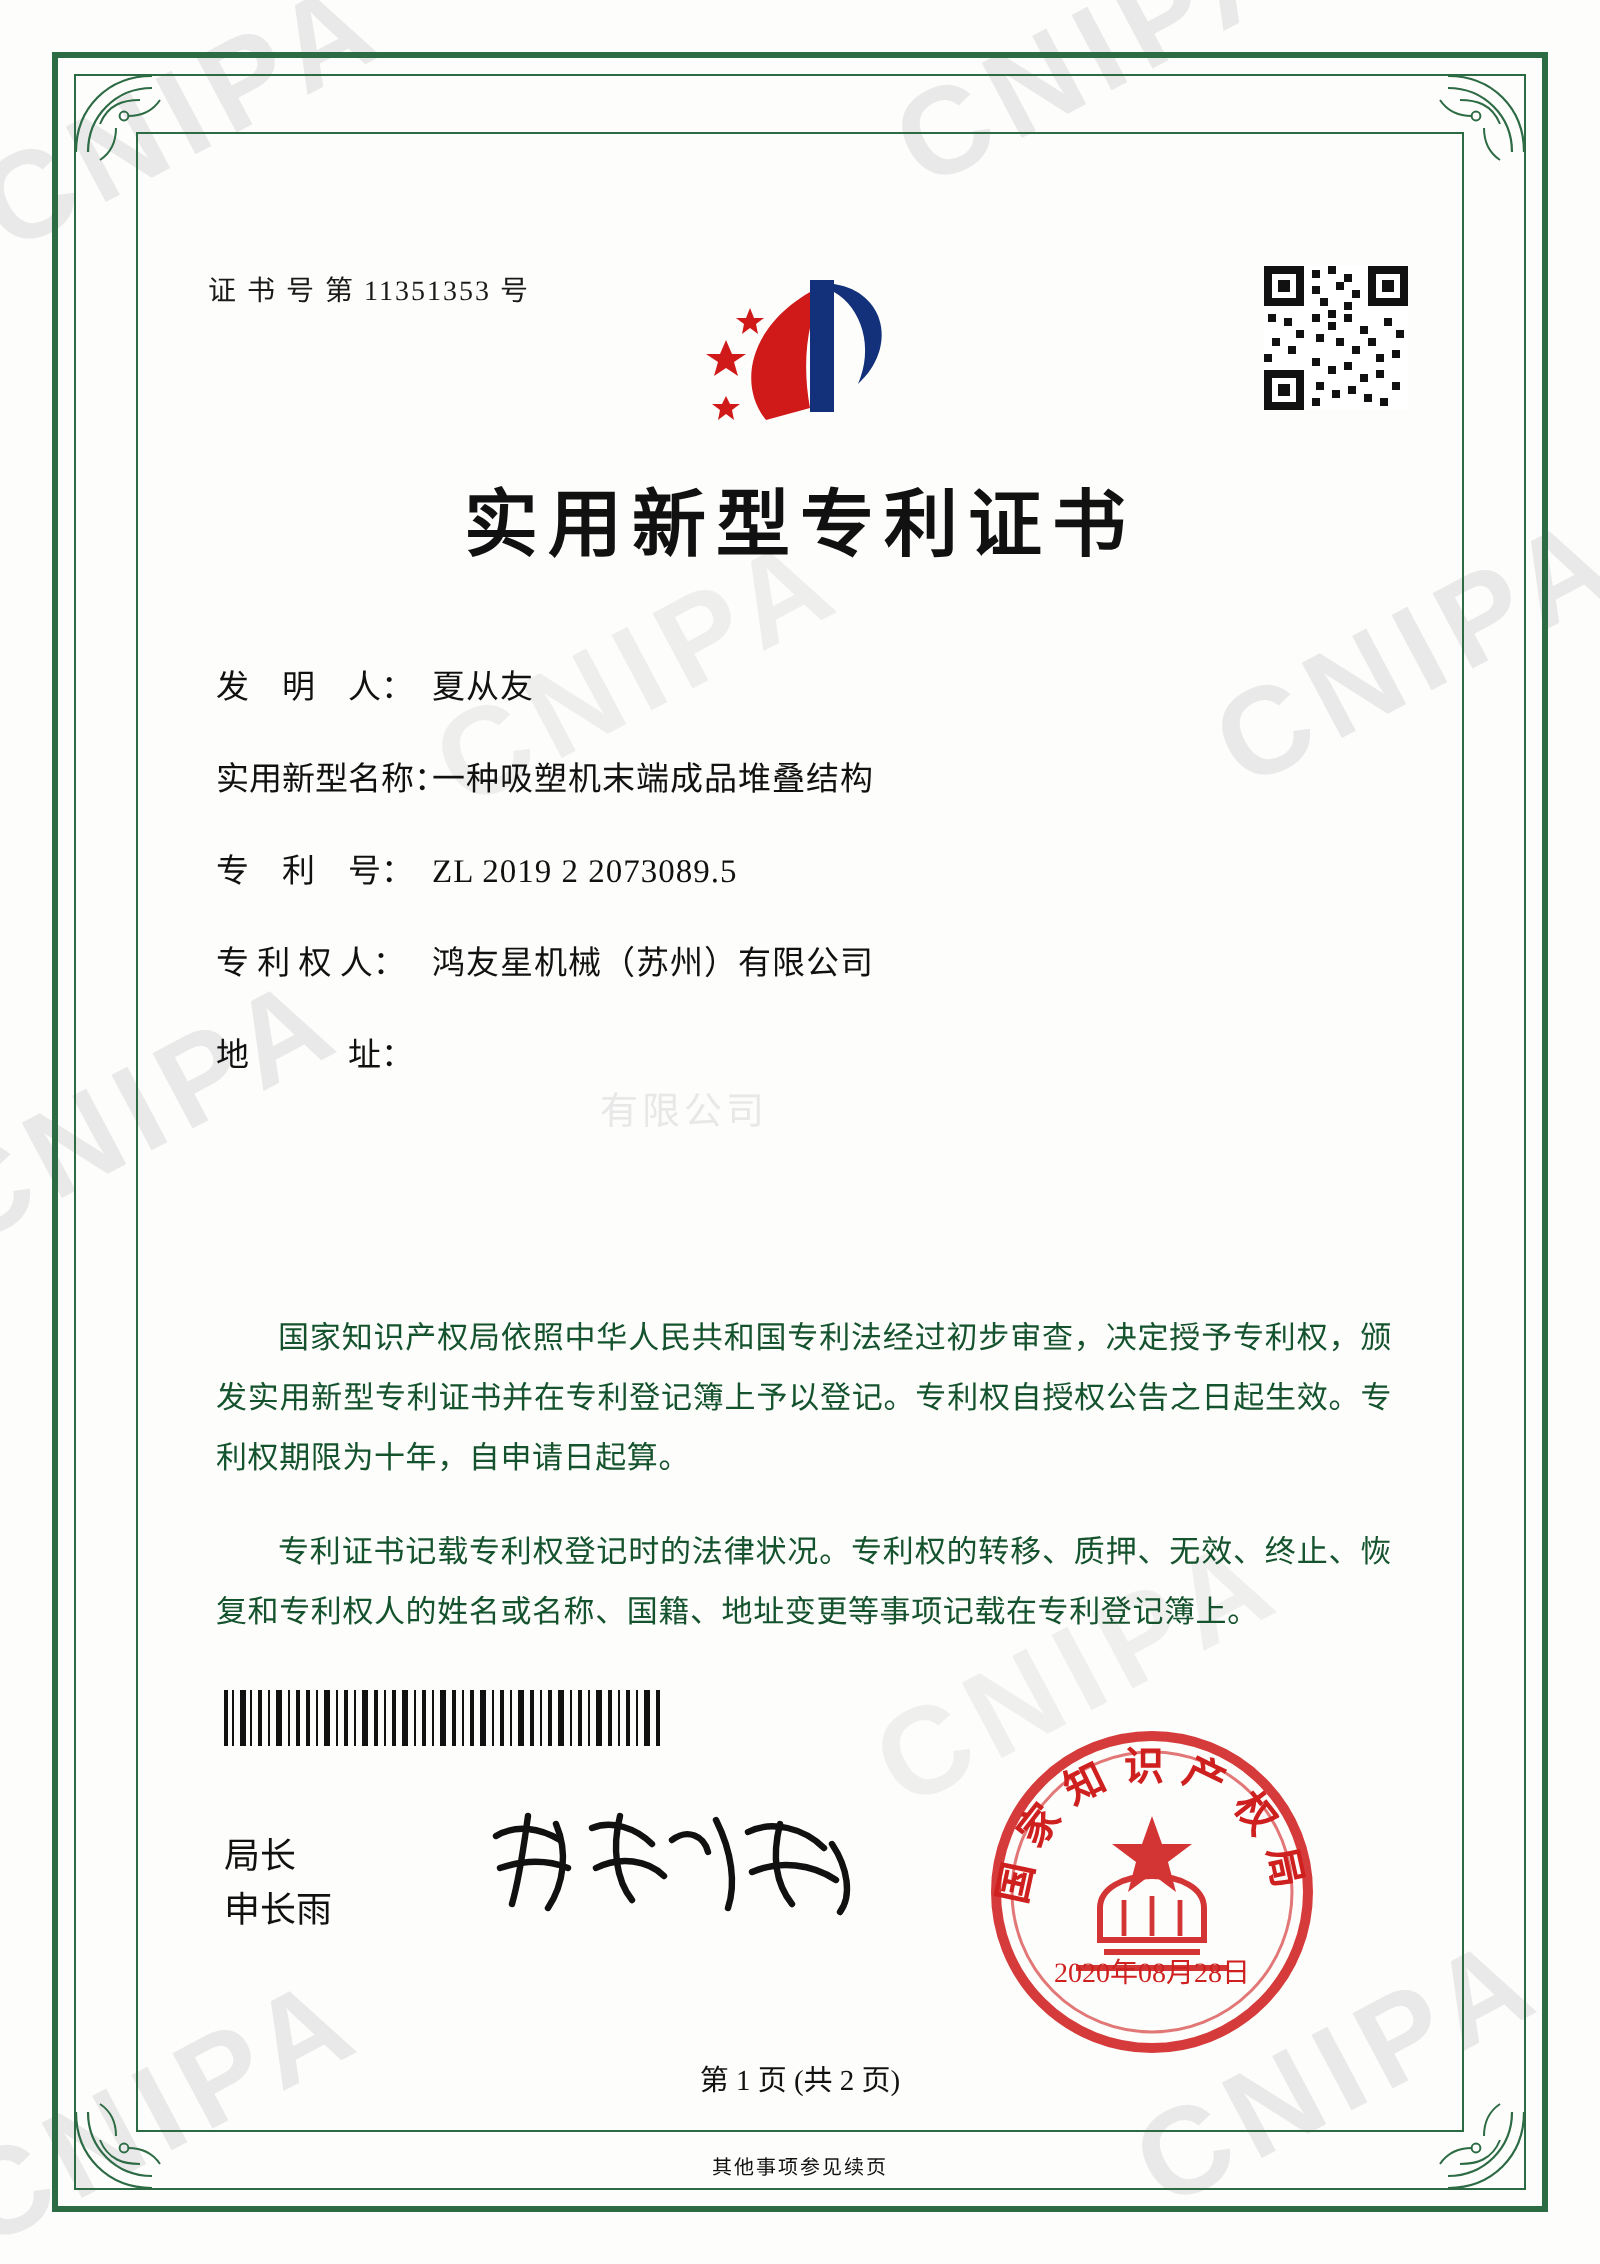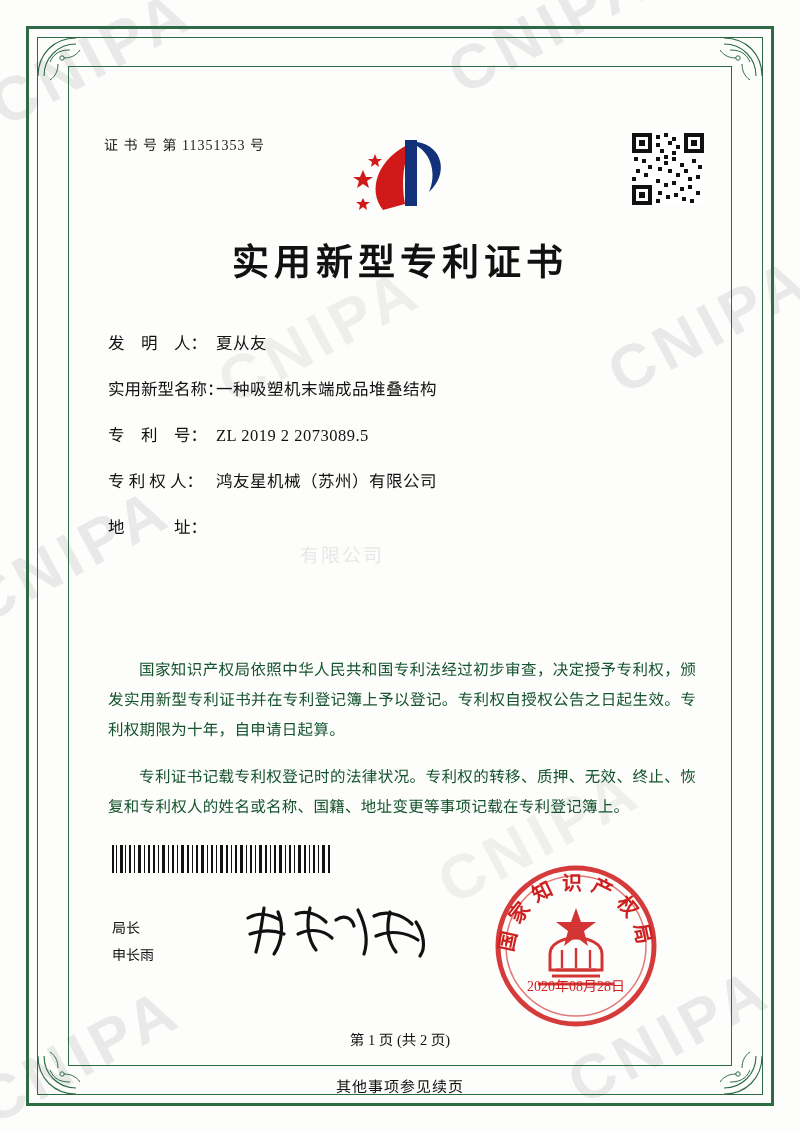--- a/index.html
+++ b/index.html
@@ -160,21 +160,21 @@
   .barcode {
     position: absolute;
     left: 112px; top: 845px;
     width: 218px; height: 28px;
   }
 
   
   .sig-label {
     position: absolute;
     left: 112px; top: 915px;
-    font-size: 14px;
+    font-size: 18px;
     line-height: 27px;
     color: #111;
   }
   .sig-hand {
     position: absolute;
     left: 240px; top: 900px;
     width: 200px; height: 62px;
   }
 
   
@@ -199,21 +199,21 @@
     position: absolute;
     left: 0; right: 0; top: 1028px;
     text-align: center;
     font-size: 14.5px;
     color: #111;
   }
   .footnote {
     position: absolute;
     left: 0; right: 0; top: 1075px;
     text-align: center;
-    font-size: 15px;
+    font-size: 10px;
     color: #111;
     letter-spacing: 1px;
   }
 </style>
 </head>
 <body>
 
 <div class="page">
 
   <div class="wm wm1">CNIPA</div>

